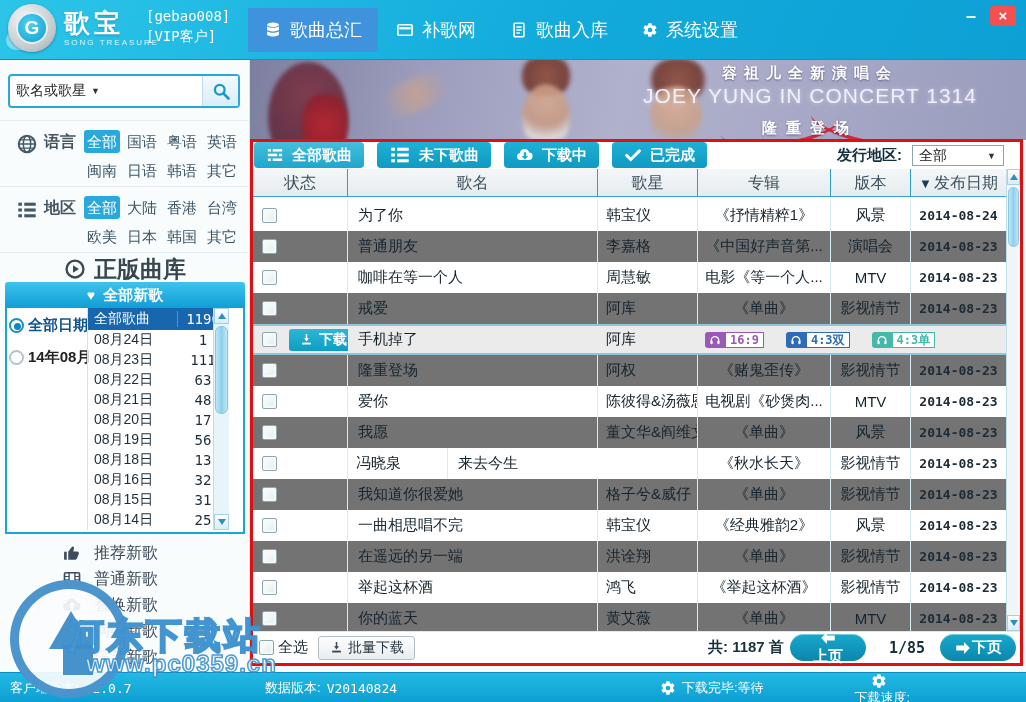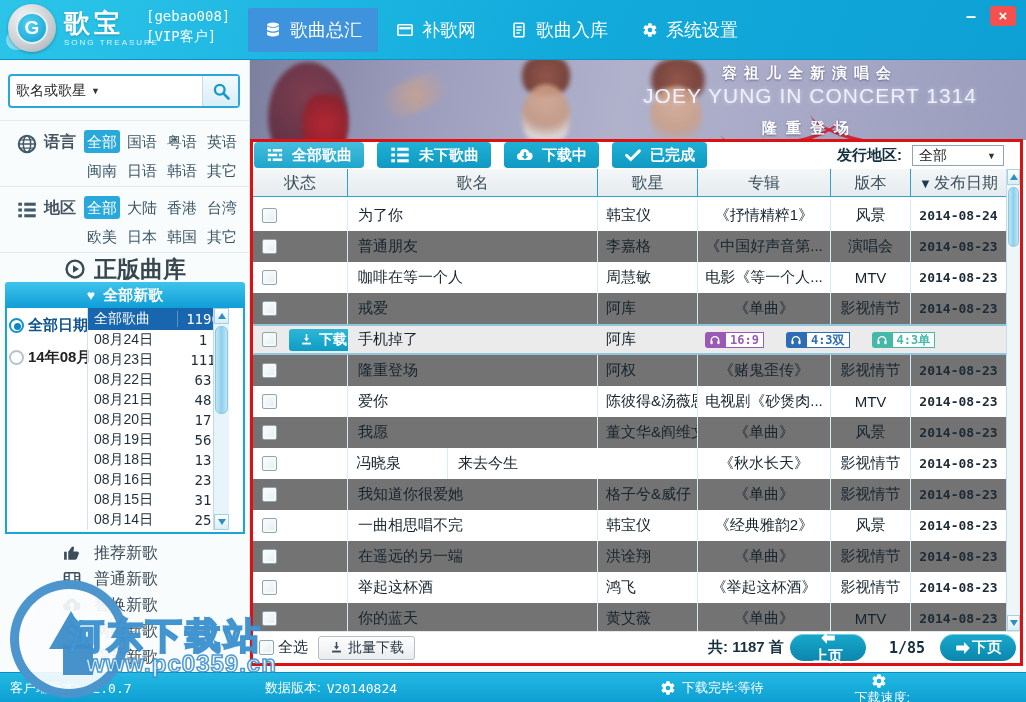--- a/index.html
+++ b/index.html
@@ -378,21 +378,21 @@
               <div class="dlist-row">
                 <span class="dl-label">08月19日</span>
                 <span class="dl-count">56</span>
               </div>
               <div class="dlist-row">
                 <span class="dl-label">08月18日</span>
                 <span class="dl-count">13</span>
               </div>
               <div class="dlist-row">
                 <span class="dl-label">08月16日</span>
-                <span class="dl-count">23</span>
+                <span class="dl-count">32</span>
               </div>
               <div class="dlist-row">
                 <span class="dl-label">08月15日</span>
                 <span class="dl-count">31</span>
               </div>
               <div class="dlist-row">
                 <span class="dl-label">08月14日</span>
                 <span class="dl-count">25</span>
               </div>
             </div>

